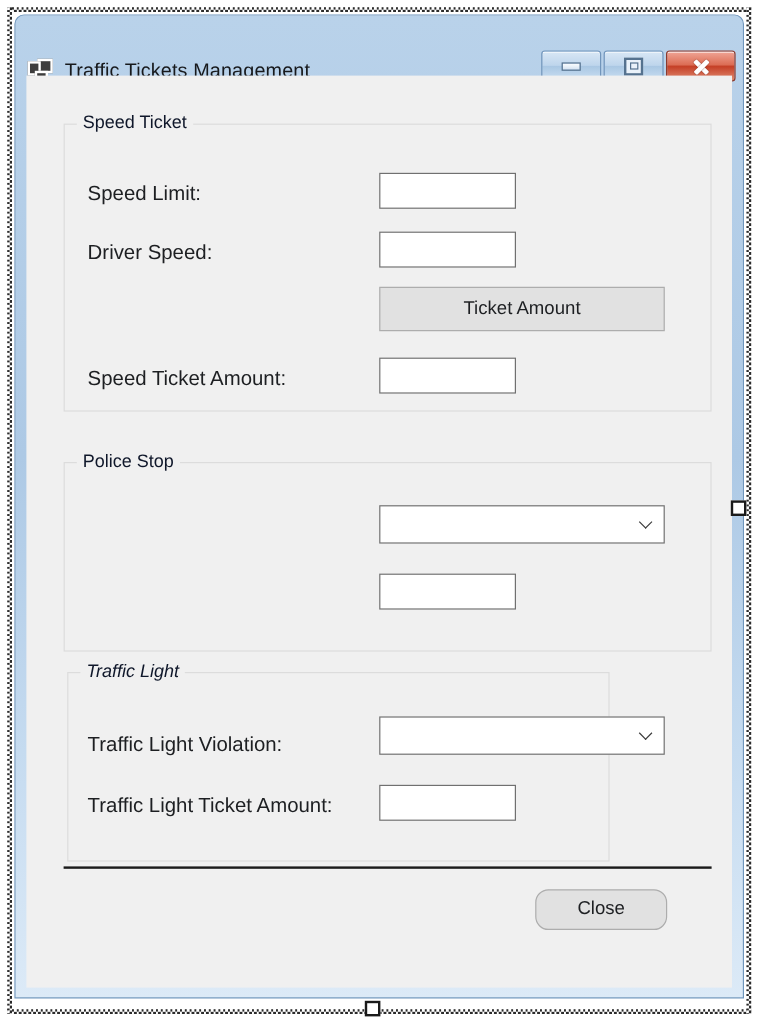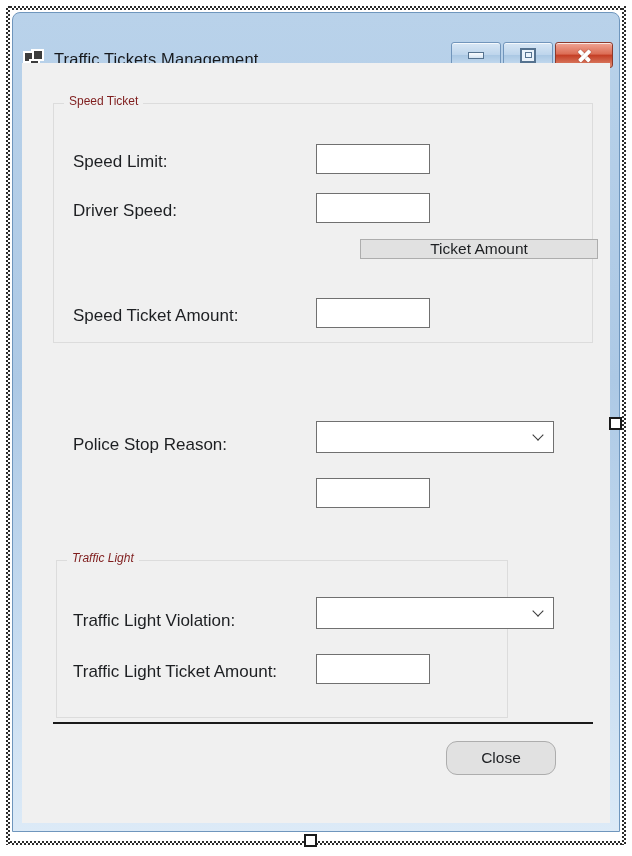--- a/index.html
+++ b/index.html
@@ -187,22 +187,22 @@
     position: absolute;
     border: 1px solid #dcdcdc;
     box-sizing: border-box;
   }
   .group-title {
     position: absolute;
     top: -10px;
     left: 10px;
     padding: 0 5px;
     background: #f0f0f0;
-    font-size: 12px;
-    color: #7f1d1d;
+    font-size: 15px;
+    color: #0f172a;
     white-space: nowrap;
   }
 
   #group-speed-ticket { left: 31px; top: 40px; width: 540px; height: 240px; }
   #group-police-stop  { left: 31px; top: 322px; width: 540px; height: 158px; }
   #group-traffic-light{ left: 34px; top: 497px; width: 452px; height: 158px; font-style: italic; }
 
   .field-label {
     position: absolute;
     font-size: 17px;
@@ -253,21 +253,21 @@
     border: 1px solid #adadad;
     box-sizing: border-box;
     font-size: 15.5px;
     color: #1d1f22;
     display: flex;
     align-items: center;
     justify-content: center;
     font-family: "Liberation Sans", sans-serif;
   }
 
-  #ticket-amount-button { left: 294px; top: 176px; width: 238px; height: 20px; margin-left: 44px; }
+  #ticket-amount-button { left: 294px; top: 176px; width: 238px; height: 37px; }
   #close-form-button    { left: 424px; top: 678px; width: 110px; height: 34px; border-radius: 11px; }
 
   #separator-line {
     position: absolute;
     left: 31px;
     top: 659px;
     width: 540px;
     height: 0;
     border-top: 2px solid #1a1a1a;
   }
@@ -317,22 +317,24 @@
       <input class="text-box" style="left: 294px; top: 81px;" type="text" value="">
 
       <div class="field-label" style="left:51px; top:138px;">Driver Speed:</div>
       <input class="text-box" style="left: 294px; top: 130px;" type="text" value="">
 
       <div class="push-button" id="ticket-amount-button">Ticket Amount</div>
 
       <div class="field-label" style="left:51px; top:243px;">Speed Ticket Amount:</div>
       <input class="text-box" style="left: 294px; top: 235px;" type="text" value="">
 
-
-      <div class="field-label" style="left:51px; top:372px;">Police Stop Reason:</div>
+      <div class="group-box" id="group-police-stop">
+        <div class="group-title">Police Stop</div>
+      </div>
+
       <div class="combo-box" style="left:294px; top:358px;">
         <span class="combo-chevron"></span>
       </div>
 
       <input class="text-box" style="left: 294px; top: 415px;" type="text" value="">
 
       <div class="group-box" id="group-traffic-light">
         <div class="group-title">Traffic Light</div>
       </div>
 

